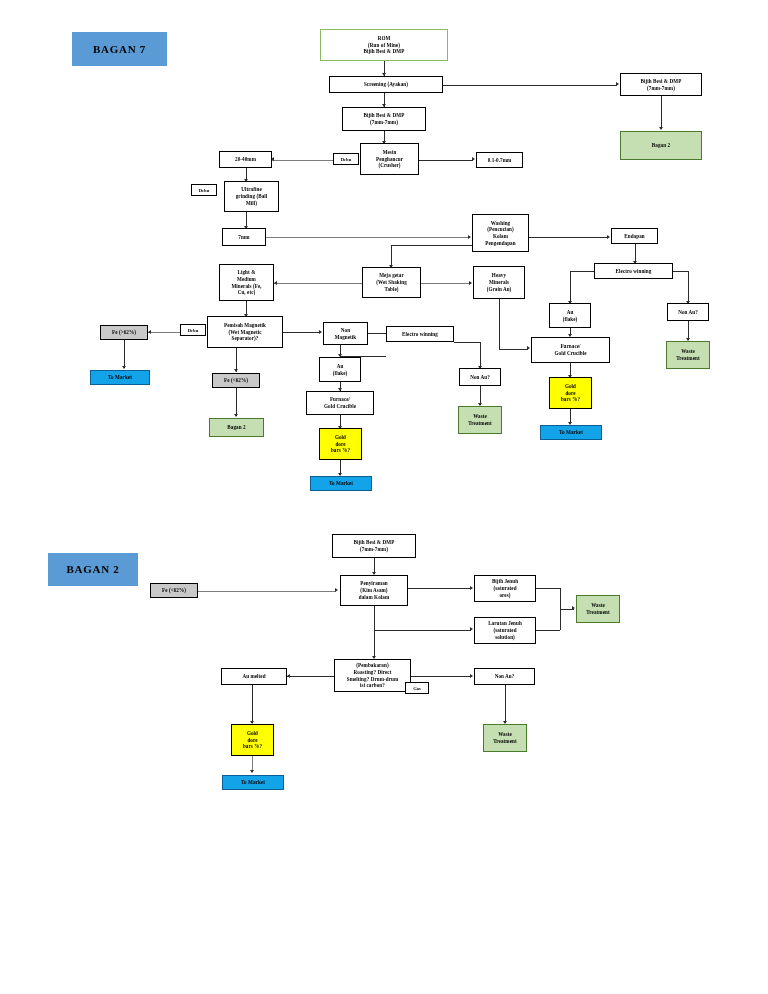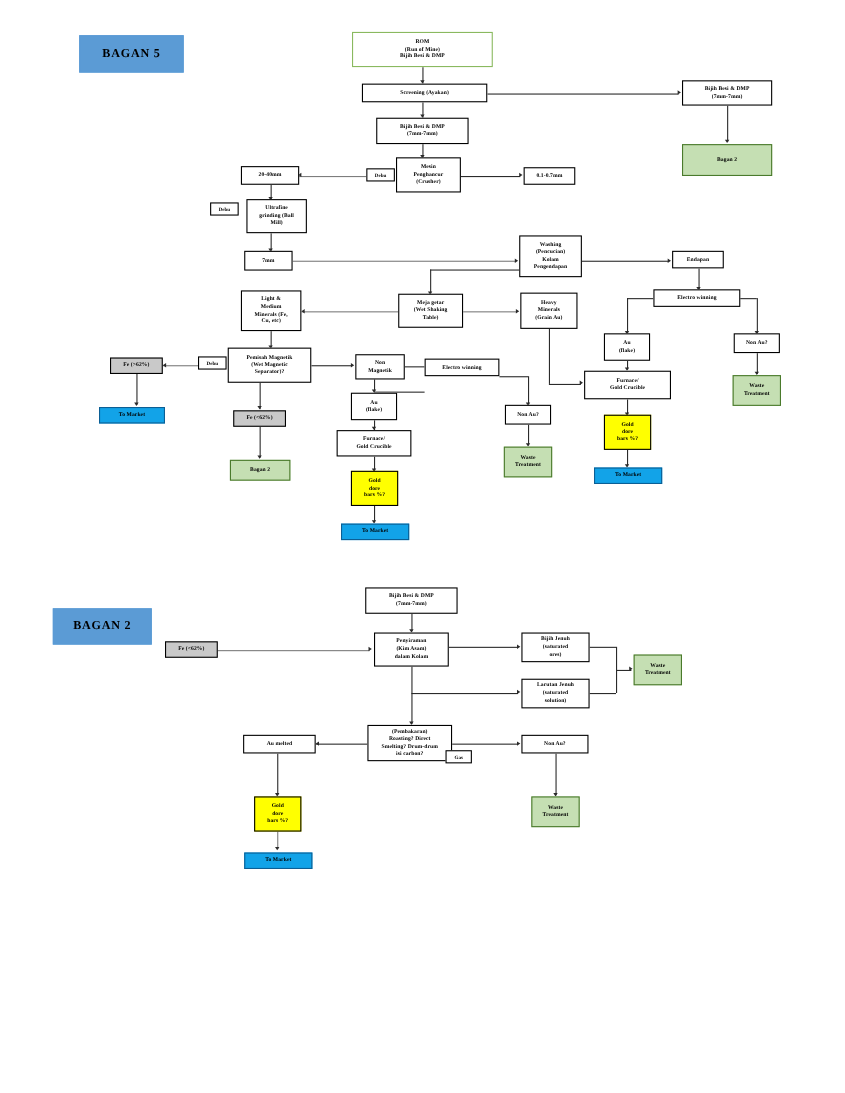--- a/index.html
+++ b/index.html
@@ -58,21 +58,21 @@
   .arw{position:absolute;width:0;height:0;z-index:3;}
   .arw.d{border-left:2.4px solid transparent;border-right:2.4px solid transparent;border-top:3.4px solid #2b2b2b;}
   .arw.r{border-top:2.4px solid transparent;border-bottom:2.4px solid transparent;border-left:3.4px solid #2b2b2b;}
   .arw.l{border-top:2.4px solid transparent;border-bottom:2.4px solid transparent;border-right:3.4px solid #2b2b2b;}
 </style>
 </head>
 <body>
 
 <div id="canvas">
 
-  <div class="node banner" style="left:72px;top:32px;width:95px;height:34px;">BAGAN 5</div>
+  <div class="node banner" style="left:72px;top:32px;width:95px;height:34px;">BAGAN 7</div>
 
   <div class="node rom" style="left:320px;top:29px;width:128px;height:32px;">ROM
 (Run of Mine)
 Bijih Besi &amp; DMP</div>
   <div class="ln v" style="left:383.6px;top:61px;height:15px;"></div>
   <div class="arw d" style="left:381.6px;top:73px;"></div>
 
   <div class="node" style="left:329px;top:76px;width:114px;height:17px;">Screening (Ayakan)</div>
   <div class="ln v" style="left:383.6px;top:93px;height:14px;"></div>
   <div class="arw d" style="left:381.6px;top:104px;"></div>

